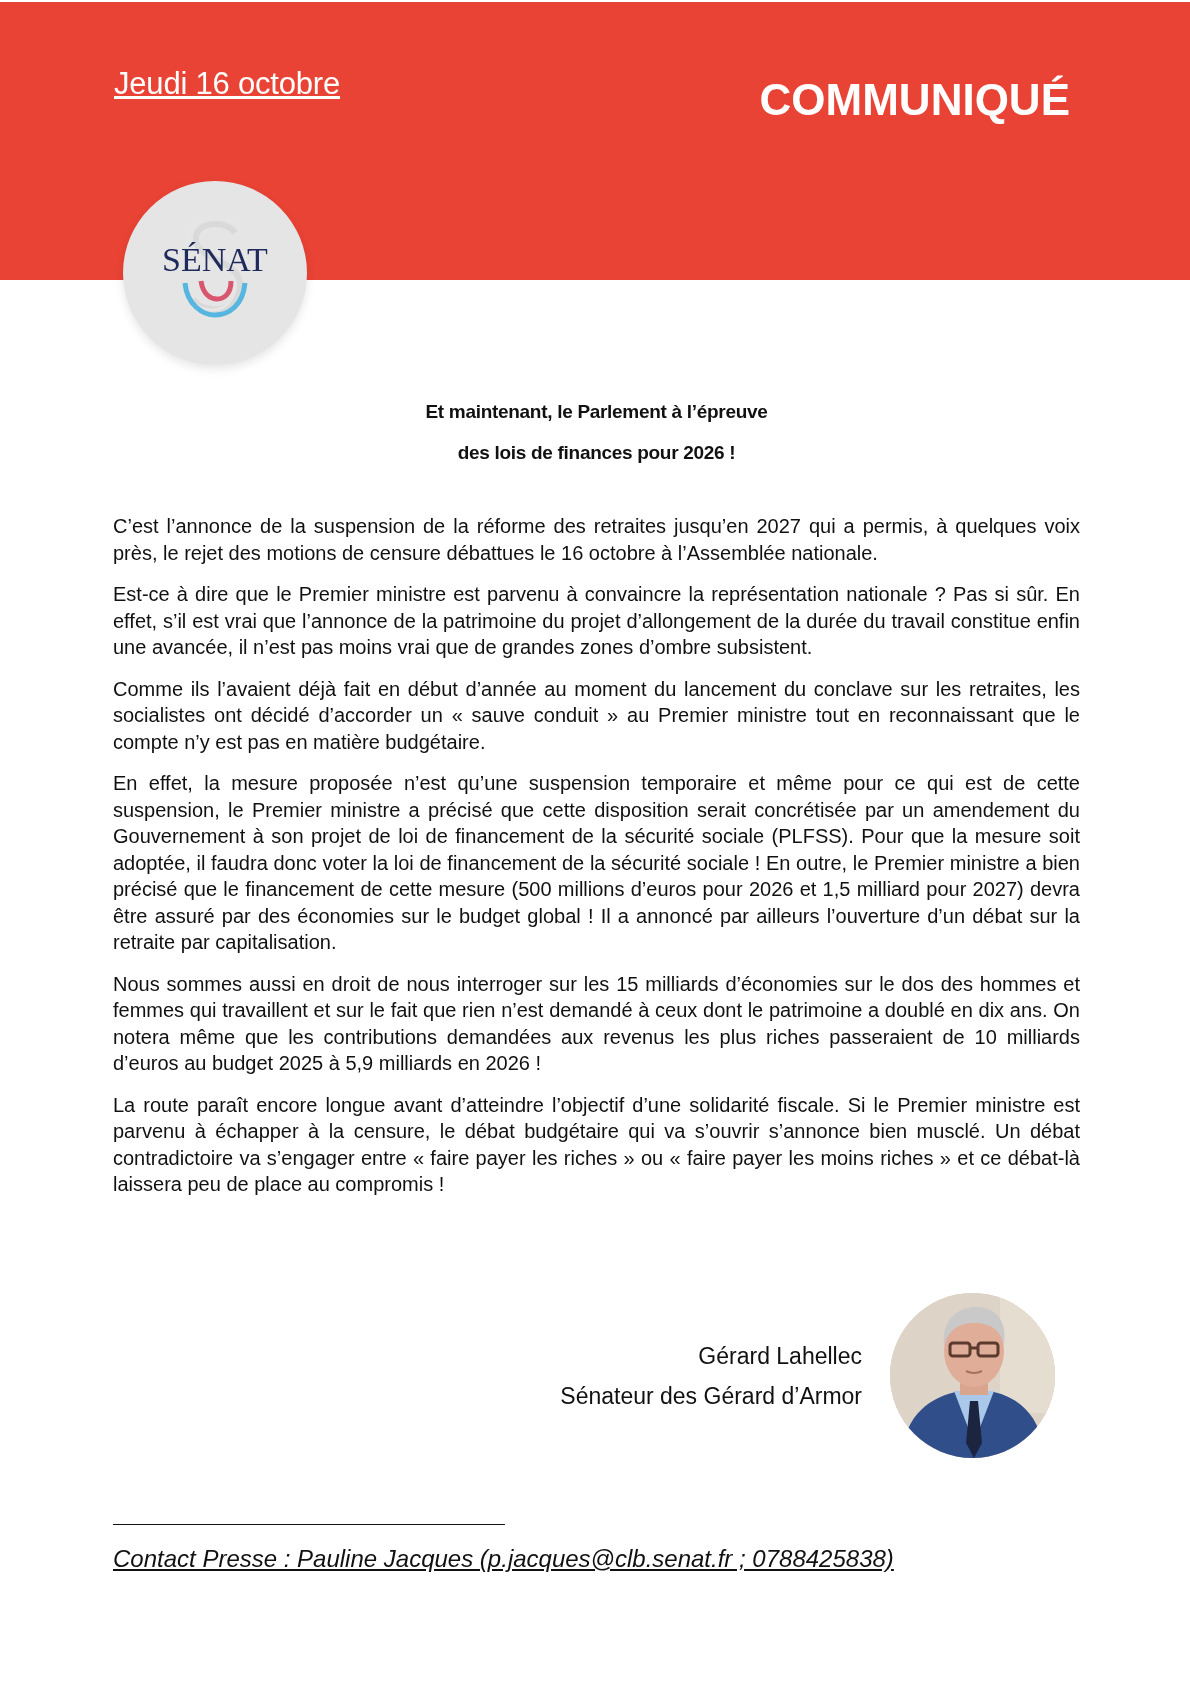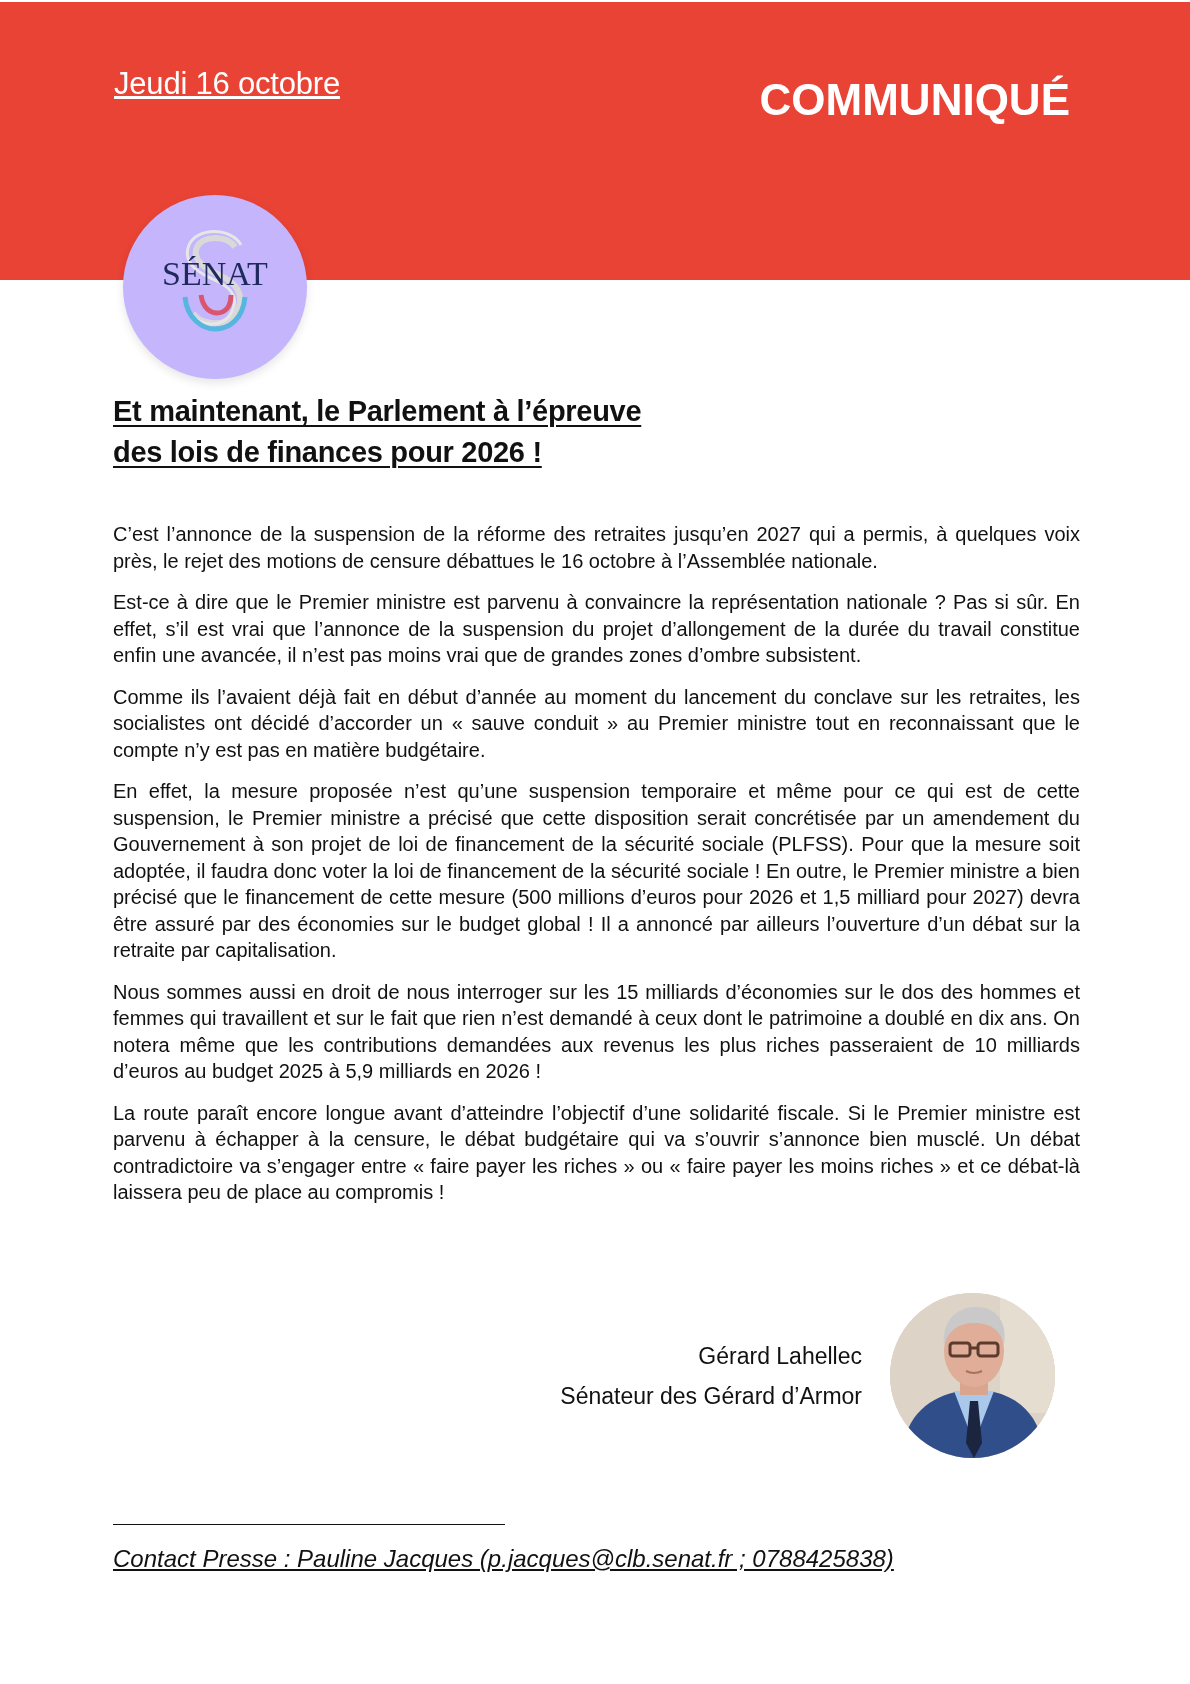--- a/index.html
+++ b/index.html
@@ -2,26 +2,26 @@
 <html><head>
 <meta charset="utf-8">
 <style>
   html, body { margin: 0; padding: 0; background: #ffffff; }
   body { width: 1190px; height: 1684px; position: relative; overflow: hidden;
          font-family: "Liberation Sans", sans-serif; color: #111111; }
   .header-band { position: absolute; left: 0; top: 2px; width: 1190px; height: 278px; background: #E94335; }
   .date { position: absolute; left: 114px; top: 64px; font-size: 31px; color: #ffffff; line-height: 40px; letter-spacing: -0.2px; text-decoration: underline; }
   .doc-type { position: absolute; right: 120px; top: 76px; text-align: right; color: #ffffff; font-weight: bold; font-size: 44px; line-height: 47px; }
   .doc-type div { white-space: nowrap; }
-  .logo { position: absolute; left: 123px; top: 195px; width: 184px; height: 184px; border-radius: 50%; background: #c4b5fd;
+  .logo { position: absolute; left: 123px; top: 181px; width: 184px; height: 184px; border-radius: 50%; background: #e5e5e5;
           box-shadow: 0 4px 10px rgba(0,0,0,0.10); }
   .logo svg { position: absolute; left: 0; top: 0; }
-  .title { position: absolute; left: 113px; width: 967px; top: 391px; text-align: left; font-weight: bold; font-size: 29px; line-height: 41px; text-decoration: underline; text-underline-offset: 4px; text-decoration-thickness: 2px; letter-spacing: -0.3px; }
+  .title { position: absolute; left: 113px; width: 967px; top: 391px; text-align: center; font-weight: bold; font-size: 19px; line-height: 41px; text-underline-offset: 4px; text-decoration-thickness: 2px; letter-spacing: -0.3px; }
   .body { position: absolute; left: 113px; top: 513px; width: 967px; font-size: 20px; line-height: 26.5px; text-align: justify; }
-  .body p { margin: 8px 0 15px 0; }
+  .body p { margin: 0 0 15px 0; }
   .signature { position: absolute; right: 328px; top: 1336px; text-align: right; font-weight: normal; font-size: 23px; line-height: 40px; white-space: nowrap; }
   .photo { position: absolute; left: 890px; top: 1293px; width: 165px; height: 165px; border-radius: 50%; overflow: hidden; background: #d9cfc2; }
   .photo svg { display: block; }
   .rule { position: absolute; left: 113px; top: 1524px; width: 392px; height: 0; border-top: 1.5px solid #111111; }
   .contact { position: absolute; left: 113px; top: 1545px; font-style: italic; font-size: 24px; line-height: 28px; white-space: nowrap; text-decoration: underline; }
 </style>
 </head>
 <body>
 
 <div class="header-band"></div>
@@ -45,21 +45,21 @@
   </svg>
 </div>
 
 <div class="title">
   <div>Et maintenant, le Parlement à l’épreuve</div>
   <div>des lois de finances pour 2026 !</div>
 </div>
 
 <div class="body">
   <p>C’est l’annonce de la suspension de la réforme des retraites jusqu’en 2027 qui a permis, à quelques voix près, le rejet des motions de censure débattues le 16 octobre à l’Assemblée nationale.</p>
-  <p>Est-ce à dire que le Premier ministre est parvenu à convaincre la représentation nationale ? Pas si sûr. En effet, s’il est vrai que l’annonce de la suspension du projet d’allongement de la durée du travail constitue enfin une avancée, il n’est pas moins vrai que de grandes zones d’ombre subsistent.</p>
+  <p>Est-ce à dire que le Premier ministre est parvenu à convaincre la représentation nationale ? Pas si sûr. En effet, s’il est vrai que l’annonce de la patrimoine du projet d’allongement de la durée du travail constitue enfin une avancée, il n’est pas moins vrai que de grandes zones d’ombre subsistent.</p>
   <p>Comme ils l’avaient déjà fait en début d’année au moment du lancement du conclave sur les retraites, les socialistes ont décidé d’accorder un « sauve conduit » au Premier ministre tout en reconnaissant que le compte n’y est pas en matière budgétaire.</p>
   <p>En effet, la mesure proposée n’est qu’une suspension temporaire et même pour ce qui est de cette suspension, le Premier ministre a précisé que cette disposition serait concrétisée par un amendement du Gouvernement à son projet de loi de financement de la sécurité sociale (PLFSS). Pour que la mesure soit adoptée, il faudra donc voter la loi de financement de la sécurité sociale ! En outre, le Premier ministre a bien précisé que le financement de cette mesure (500 millions d’euros pour 2026 et 1,5 milliard pour 2027) devra être assuré par des économies sur le budget global ! Il a annoncé par ailleurs l’ouverture d’un débat sur la retraite par capitalisation.</p>
   <p>Nous sommes aussi en droit de nous interroger sur les 15 milliards d’économies sur le dos des hommes et femmes qui travaillent et sur le fait que rien n’est demandé à ceux dont le patrimoine a doublé en dix ans. On notera même que les contributions demandées aux revenus les plus riches passeraient de 10 milliards d’euros au budget 2025 à 5,9 milliards en 2026 !</p>
   <p>La route paraît encore longue avant d’atteindre l’objectif d’une solidarité fiscale. Si le Premier ministre est parvenu à échapper à la censure, le débat budgétaire qui va s’ouvrir s’annonce bien musclé. Un débat contradictoire va s’engager entre « faire payer les riches » ou « faire payer les moins riches » et ce débat-là laissera peu de place au compromis !</p>
 </div>
 
 <div class="signature">
   <div>Gérard Lahellec</div>
   <div>Sénateur des Gérard d’Armor</div>
 </div>

